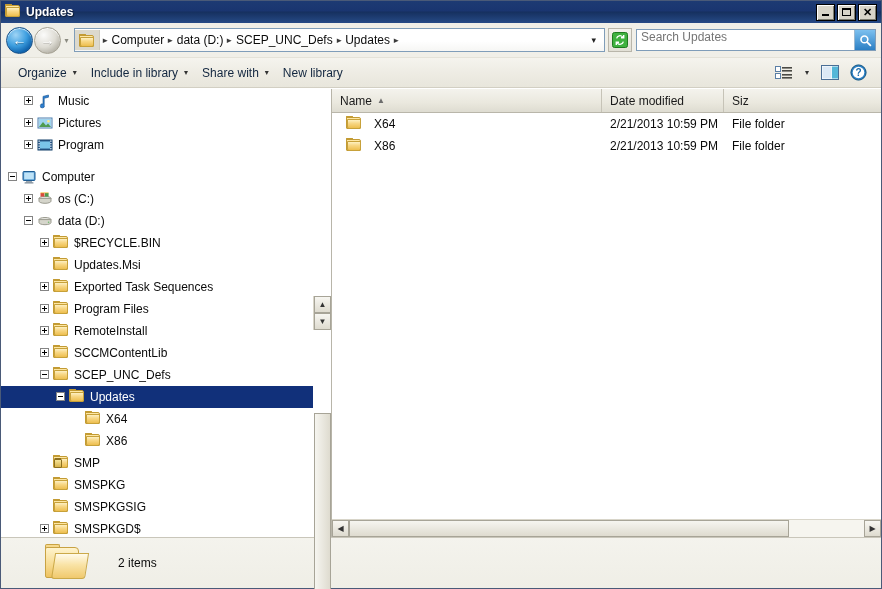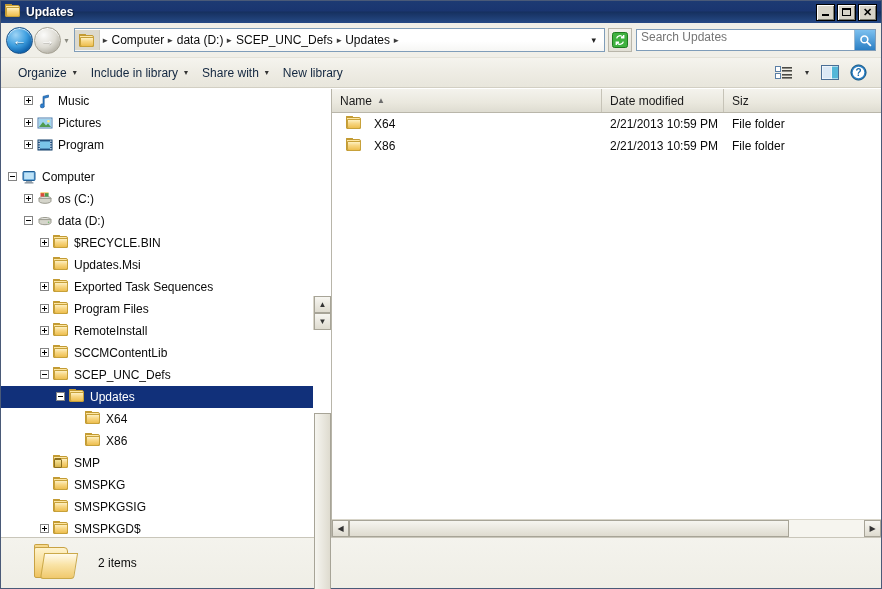--- a/index.html
+++ b/index.html
@@ -326,22 +326,22 @@
     border: 1px solid #a7a497; box-sizing: border-box;
     cursor: default;
   }
 
   
   .statusbar {
     height: 50px; flex: none;
     background: linear-gradient(to bottom, #f4f3ed 0%, #efeee6 100%);
     border-top: 1px solid #c9c6ba;
     display: flex; align-items: center;
-    padding: 0 17px;
-    gap: 6px;
+    padding: 0 28px;
+    gap: 15px;
   }
   .status-folder { width: 44px; height: 38px; position: relative; flex: none; margin-left: 14px; }
   .status-folder .sf-back {
     position: absolute; left: 2px; top: 3px; width: 34px; height: 31px;
     background: linear-gradient(to bottom, #fff3cd 0%, #f6d98d 60%, #eec260 100%);
     border: 1px solid #c8a243; border-radius: 2px 4px 2px 2px;
     box-sizing: border-box;
   }
   .status-folder .sf-tab {
     position: absolute; left: 2px; top: 0px; width: 15px; height: 5px;

